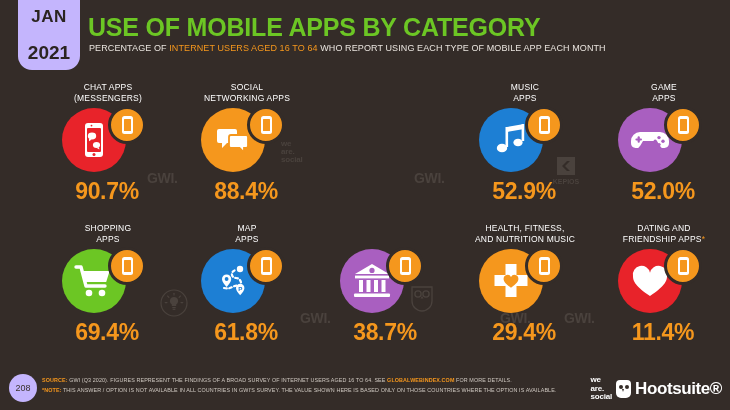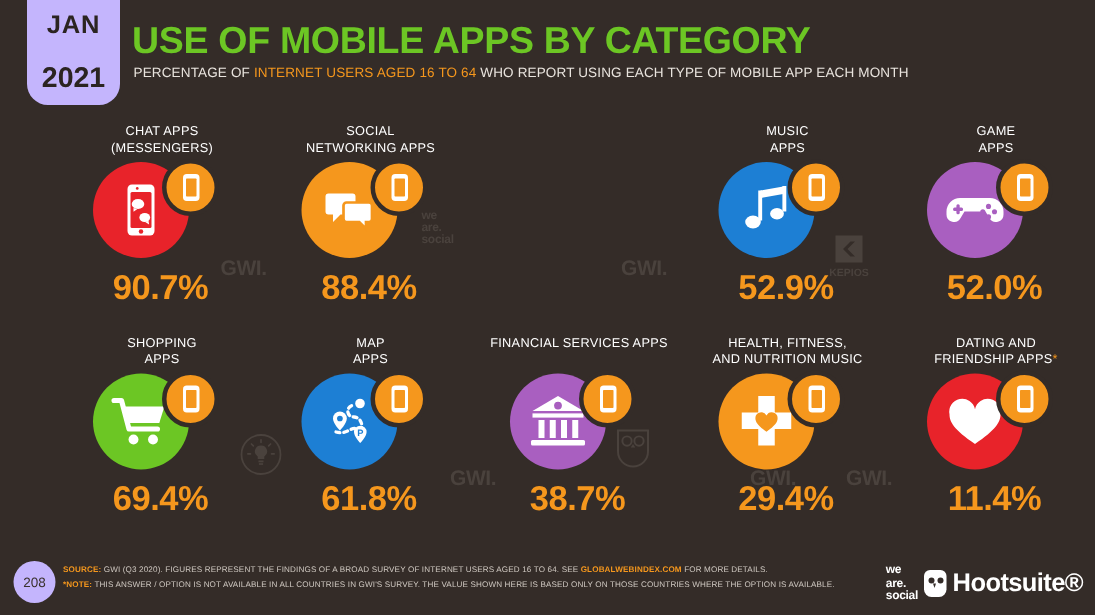--- a/index.html
+++ b/index.html
@@ -244,21 +244,20 @@
           </svg>
         </div>
         <div class="minicircle">
           <span class="ph"></span>
         </div>
       </div>
       <div class="value">61.8%</div>
     </div>
     <div class="cell" style="left: 312px; top: 141px;">
       <div class="cell-label">
-        <div>FINANCIAL SERVICES APPS</div>
       </div>
       <div class="iconwrap">
         <div class="bigcircle" style="background:#a95fc0">
           <svg width="40" height="40" viewBox="0 0 40 40">
             <path d="M20 3 L37 13 H3 Z" fill="#fff"></path>
             <rect x="3" y="14.6" width="34" height="2.8" fill="#fff"></rect>
             <rect x="7" y="19" width="4" height="12" fill="#fff"></rect>
             <rect x="14.5" y="19" width="4" height="12" fill="#fff"></rect>
             <rect x="22" y="19" width="4" height="12" fill="#fff"></rect>
             <rect x="29.5" y="19" width="4" height="12" fill="#fff"></rect>

